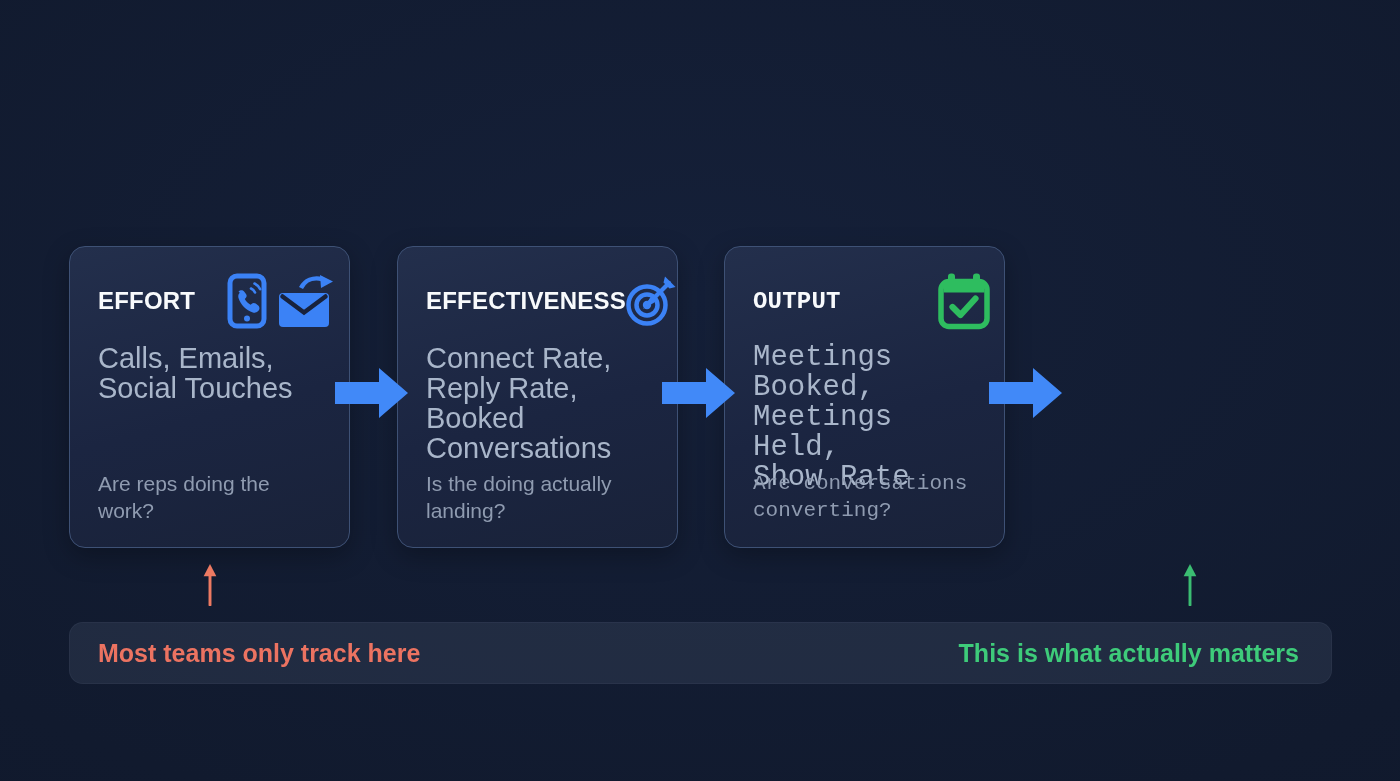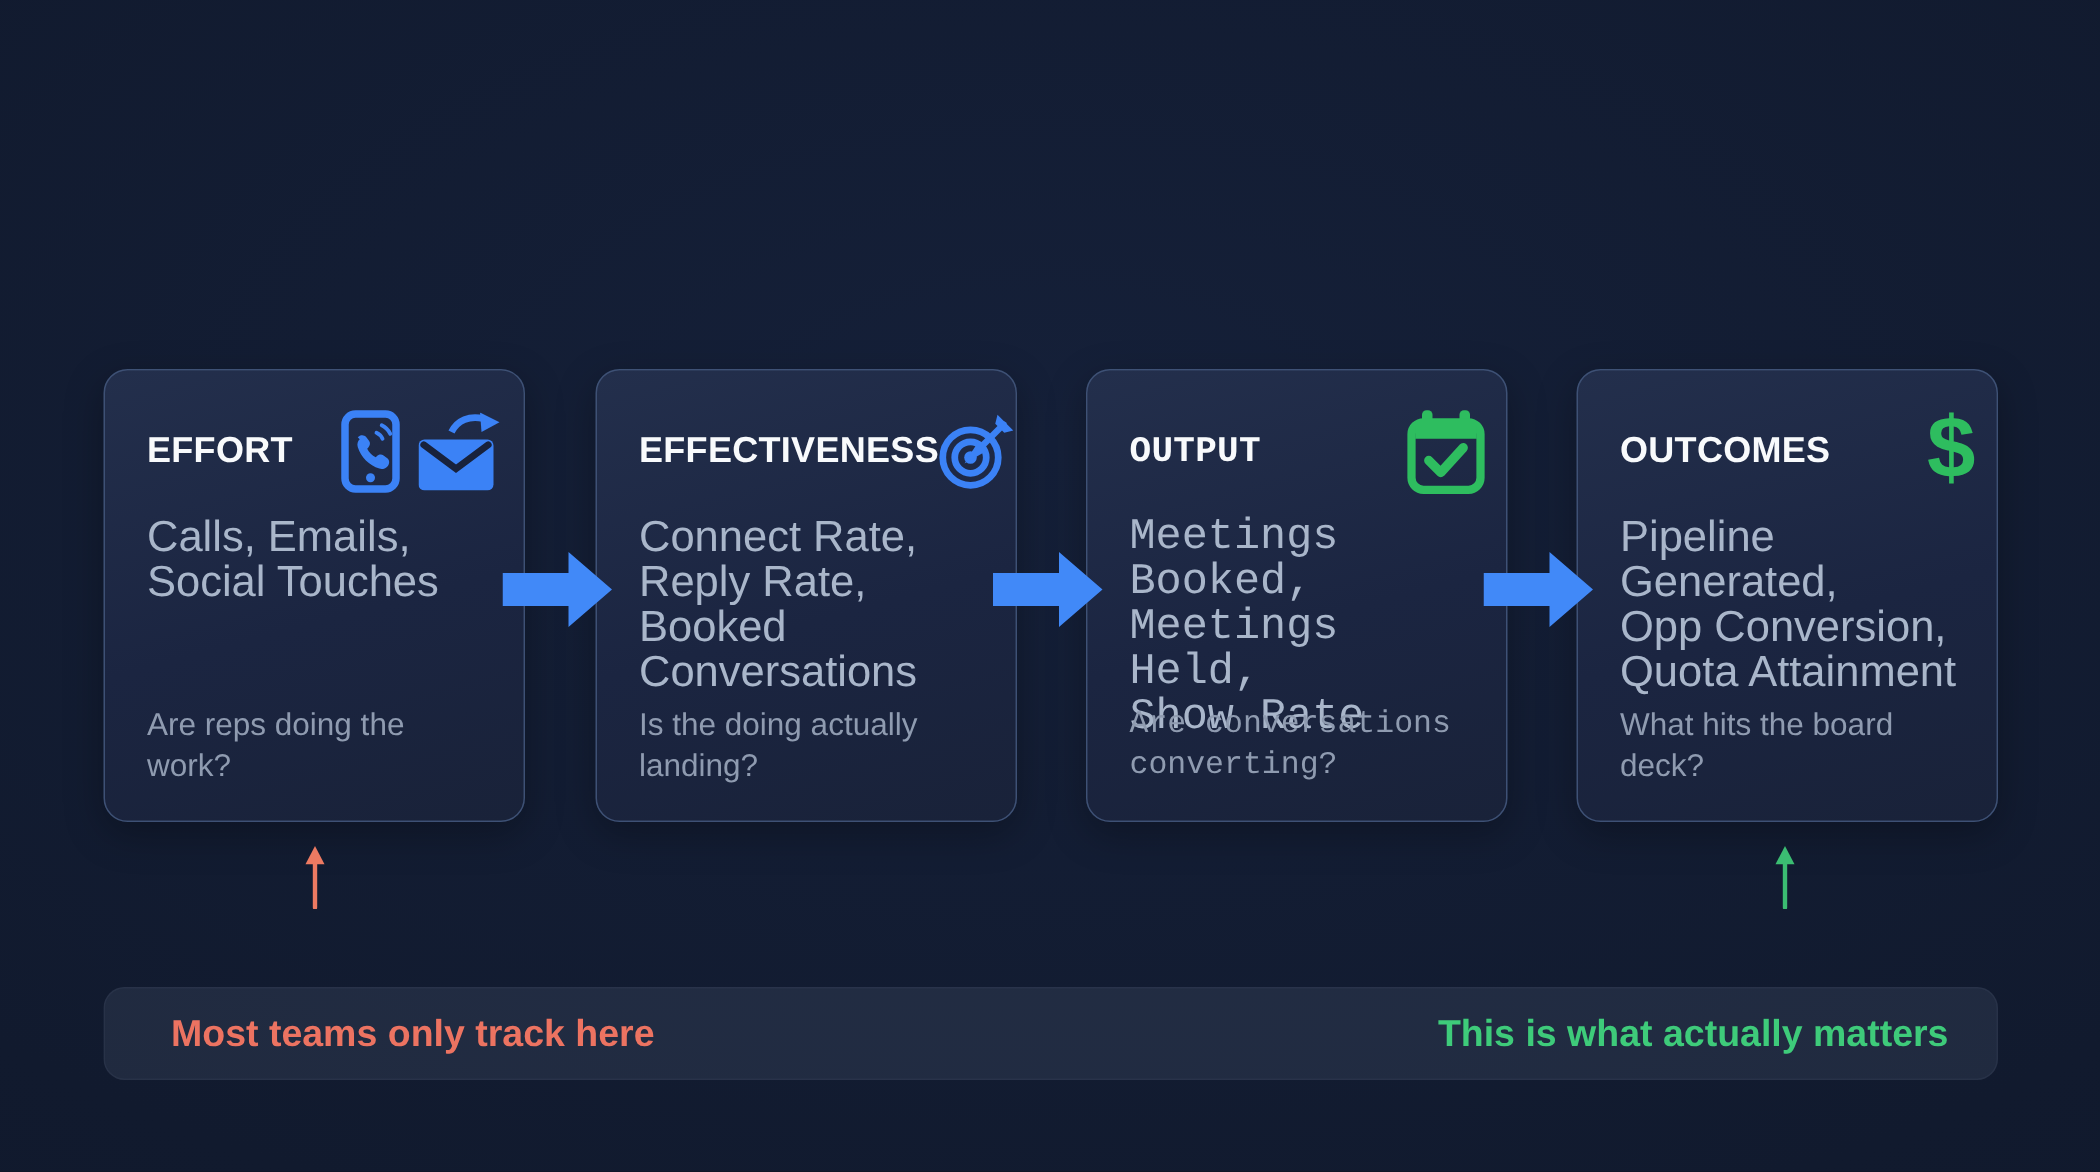--- a/index.html
+++ b/index.html
@@ -54,22 +54,21 @@
   .pointer-arrow { position:absolute; top:563px; width:20px; height:43px; }
   .pa-left  { left:200px; color:#ed7a62; }
   .pa-right { left:1180px; color:#3bbd72; }
   
   .bottom-bar {
     position:absolute; left:69px; top:622px; width:1263px; height:62px;
     border-radius:14px;
     background:rgba(163,184,219,0.10);
     border:1px solid rgba(163,184,219,0.06);
     display:flex; align-items:center; justify-content:space-between;
-    padding:0 32px 0 44px;
-    margin-top:36px;
+    padding:0 32px 0 28px;
   }
   .bar-label { font-size:25px; font-weight:bold; white-space:nowrap; }
   .bar-left  { color:#ec7361; }
   .bar-right { color:#3ecb7a; }
   svg { display:block; }
 </style>
 </head>
 <body>
 
 <div class="canvas">
@@ -141,33 +140,20 @@
         </span>
       </div>
     </div>
     <div class="card-metrics">Meetings Booked,
 Meetings Held,
 Show Rate</div>
     <div class="card-question">Are conversations
 converting?</div>
   </div>
 
-  <div class="card c4">
-    <div class="card-title-row">
-      <div class="card-title">OUTCOMES</div>
-      <div class="icon-group">
-        <span class="dollar-glyph">$</span>
-      </div>
-    </div>
-    <div class="card-metrics">Pipeline Generated,
-Opp Conversion,
-Quota Attainment</div>
-    <div class="card-question">What hits the board
-deck?</div>
-  </div>
 
   <div class="flow-arrow fa1">
     <svg width="76" height="56" viewBox="0 0 76 56">
       <polygon points="0,17 44,17 44,3 73,28 44,53 44,39 0,39" fill="#4189f8"></polygon>
     </svg>
   </div>
   <div class="flow-arrow fa2">
     <svg width="76" height="56" viewBox="0 0 76 56">
       <polygon points="0,17 44,17 44,3 73,28 44,53 44,39 0,39" fill="#4189f8"></polygon>
     </svg>

